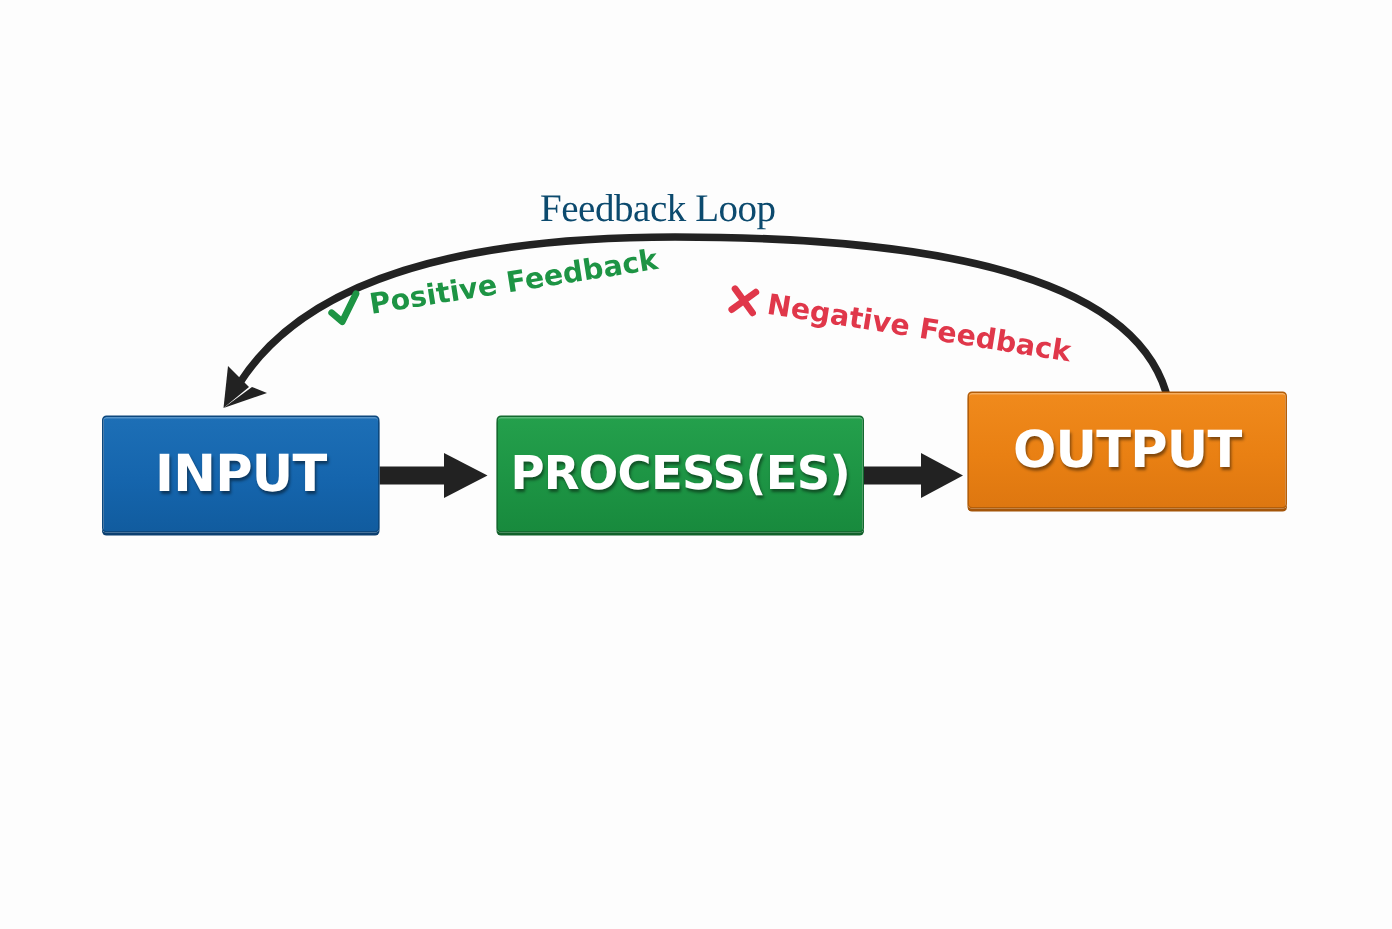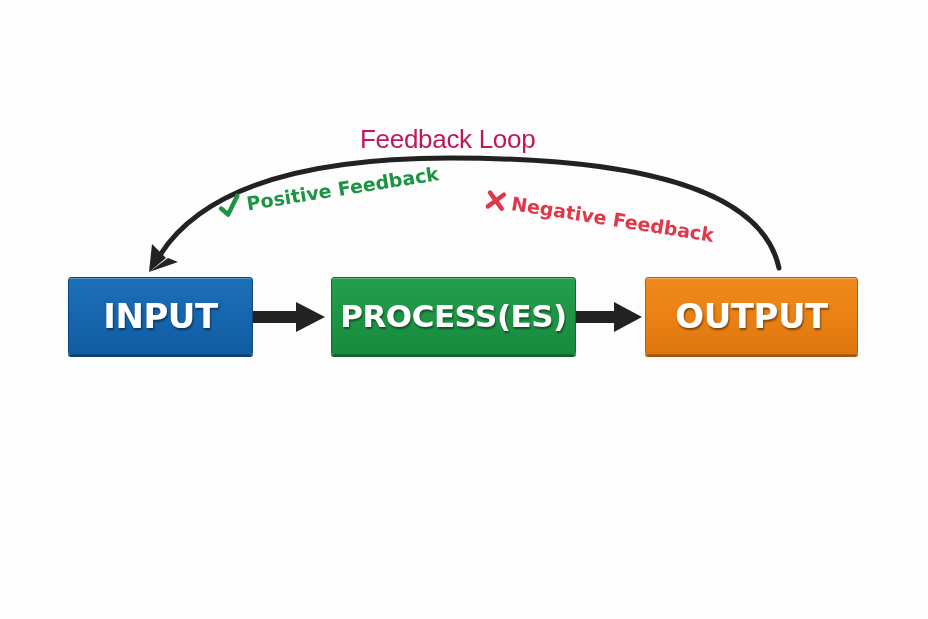--- a/index.html
+++ b/index.html
@@ -41,32 +41,32 @@
     }
     .box-process {
       left: 331px; top: 277px; width: 245px; height: 78px;
       background: linear-gradient(#24a04c, #1d9444 55%, #188a3d);
       border: 1px solid #136a2f;
       box-shadow: 0 2px 0 #10612a, inset 0 1px 0 rgba(255,255,255,0.25);
       font-size: 31px;
       text-align: center;
     }
     .box-output {
-      left: 645px; top: 277px; width: 213px; height: 78px;
+      left: 645px; top: 261px; width: 213px; height: 78px;
       background: linear-gradient(#f08a1c, #e98013 55%, #de7710);
       border: 1px solid #b35e0a;
       box-shadow: 0 2px 0 #a45509, inset 0 1px 0 rgba(255,255,255,0.3);
       font-size: 34px;
     }
     .title {
       position: absolute;
       left: 360px; top: 124px;
-      font-family: Liberation Sans, sans-serif;
+      font-family: Liberation Serif, serif;
       font-size: 26px;
-      color: #be185d;
+      color: #0c4a6e;
       letter-spacing: -0.3px;
     }
     .label-pos {
       position: absolute;
       left: 218px; top: 196px;
       transform: rotate(-9deg);
       transform-origin: left center;
       display: flex;
       align-items: center;
       gap: 5px;

